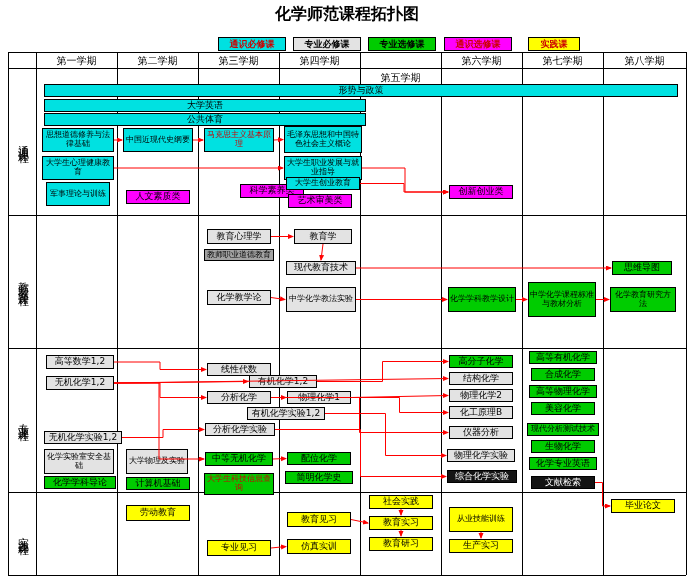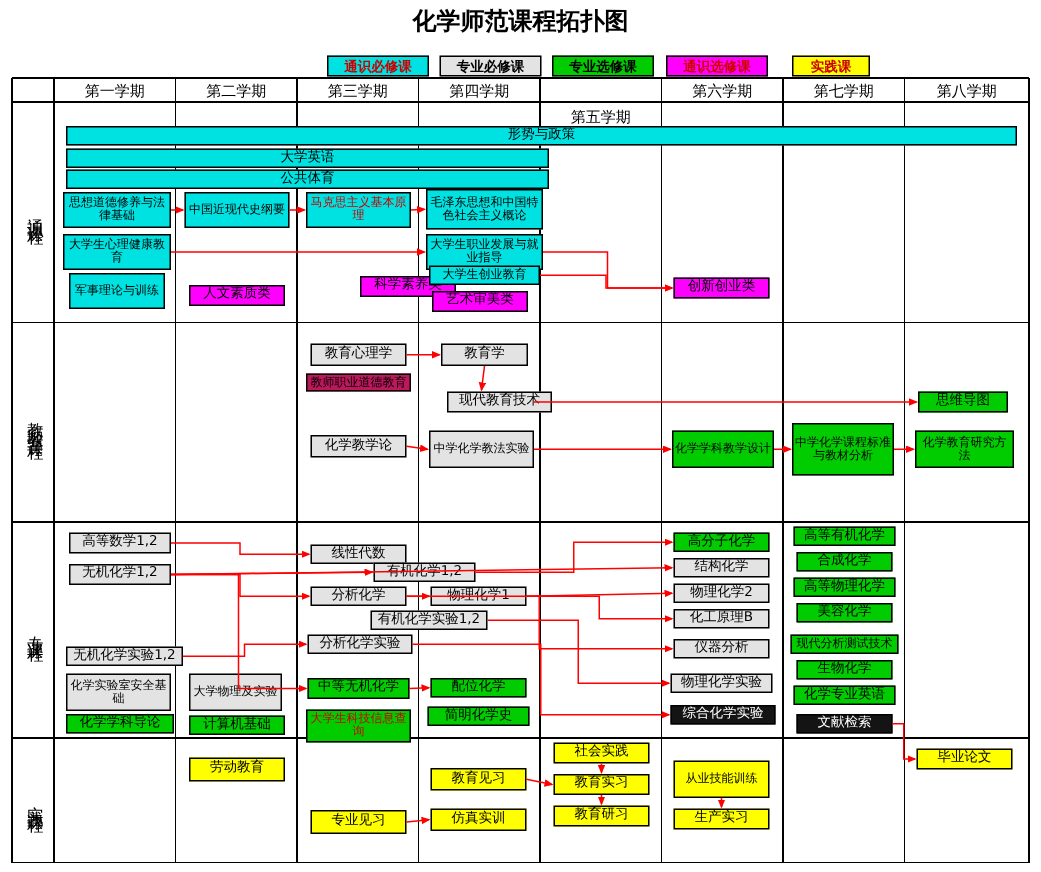--- a/index.html
+++ b/index.html
@@ -75,22 +75,22 @@
       <div class="course" style="left: 284px; top: 156px; width: 78px; height: 24px; background: rgb(0, 225, 225); color: rgb(0, 0, 0); font-size: 8px;">大学生职业发展与就业指导</div>
       <div class="course" style="left: 42px; top: 156px; width: 72px; height: 24px; background: rgb(0, 225, 225); color: rgb(0, 0, 0); font-size: 8px;">大学生心理健康教育</div>
       <div class="course" style="left: 46px; top: 182px; width: 64px; height: 24px; background: rgb(0, 225, 225); color: rgb(0, 0, 0); font-size: 8px;">军事理论与训练</div>
       <div class="course" style="left: 126px; top: 190px; width: 64px; height: 14px; background: rgb(255, 0, 255); color: rgb(0, 0, 0);">人文素质类</div>
       <div class="course" style="left: 207px; top: 184px; width: 64px; height: 14px; background: rgb(255, 0, 255); color: rgb(0, 0, 0); margin-left: 33px;">科学素养类</div>
       <div class="course" style="left: 286px; top: 177px; width: 74px; height: 13px; background: rgb(0, 225, 225); color: rgb(0, 0, 0); font-size: 8px;">大学生创业教育</div>
       <div class="course" style="left: 288px; top: 194px; width: 64px; height: 14px; background: rgb(255, 0, 255); color: rgb(0, 0, 0);">艺术审美类</div>
       <div class="course" style="left: 449px; top: 185px; width: 64px; height: 14px; background: rgb(255, 0, 255); color: rgb(0, 0, 0);">创新创业类</div>
       <div class="course" style="left: 207px; top: 229px; width: 64px; height: 15px; background: rgb(227, 227, 227); color: rgb(0, 0, 0);">教育心理学</div>
       <div class="course" style="left: 294px; top: 229px; width: 58px; height: 15px; background: rgb(227, 227, 227); color: rgb(0, 0, 0);">教育学</div>
-      <div class="course" style="left: 204px; top: 249px; width: 70px; height: 12px; background: #be185d; color: rgb(0, 0, 0); font-size: 8px;">教师职业道德教育</div>
-      <div class="course" style="left: 286px; top: 261px; width: 70px; height: 14px; background: rgb(227, 227, 227); color: rgb(0, 0, 0); margin-left: 12px;">现代教育技术</div>
+      <div class="course" style="left: 204px; top: 249px; width: 70px; height: 12px; background: #a3a3a3; color: rgb(0, 0, 0); font-size: 8px;">教师职业道德教育</div>
+      <div class="course" style="left: 286px; top: 261px; width: 70px; height: 14px; background: rgb(227, 227, 227); color: rgb(0, 0, 0);">现代教育技术</div>
       <div class="course" style="left: 612px; top: 261px; width: 60px; height: 14px; background: rgb(0, 204, 0); color: rgb(0, 0, 0);">思维导图</div>
       <div class="course" style="left: 207px; top: 290px; width: 64px; height: 15px; background: rgb(227, 227, 227); color: rgb(0, 0, 0);">化学教学论</div>
       <div class="course" style="left: 286px; top: 287px; width: 70px; height: 25px; background: rgb(227, 227, 227); color: rgb(0, 0, 0); font-size: 8px;">中学化学教法实验</div>
       <div class="course" style="left: 448px; top: 287px; width: 68px; height: 25px; background: rgb(0, 204, 0); color: rgb(0, 0, 0); font-size: 8px; text-align: right;">化学学科教学设计</div>
       <div class="course" style="left: 528px; top: 282px; width: 68px; height: 35px; background: rgb(0, 204, 0); color: rgb(0, 0, 0); font-size: 8px;">中学化学课程标准与教材分析</div>
       <div class="course" style="left: 610px; top: 287px; width: 66px; height: 25px; background: rgb(0, 204, 0); color: rgb(0, 0, 0); font-size: 8px;">化学教育研究方法</div>
       <div class="course" style="left: 46px; top: 355px; width: 68px; height: 14px; background: rgb(227, 227, 227); color: rgb(0, 0, 0);">高等数学1,2</div>
       <div class="course" style="left: 207px; top: 363px; width: 64px; height: 13px; background: rgb(227, 227, 227); color: rgb(0, 0, 0);">线性代数</div>
       <div class="course" style="left: 46px; top: 376px; width: 68px; height: 14px; background: rgb(227, 227, 227); color: rgb(0, 0, 0);">无机化学1,2</div>
       <div class="course" style="left: 249px; top: 375px; width: 68px; height: 13px; background: rgb(227, 227, 227); color: rgb(0, 0, 0);">有机化学1,2</div>

